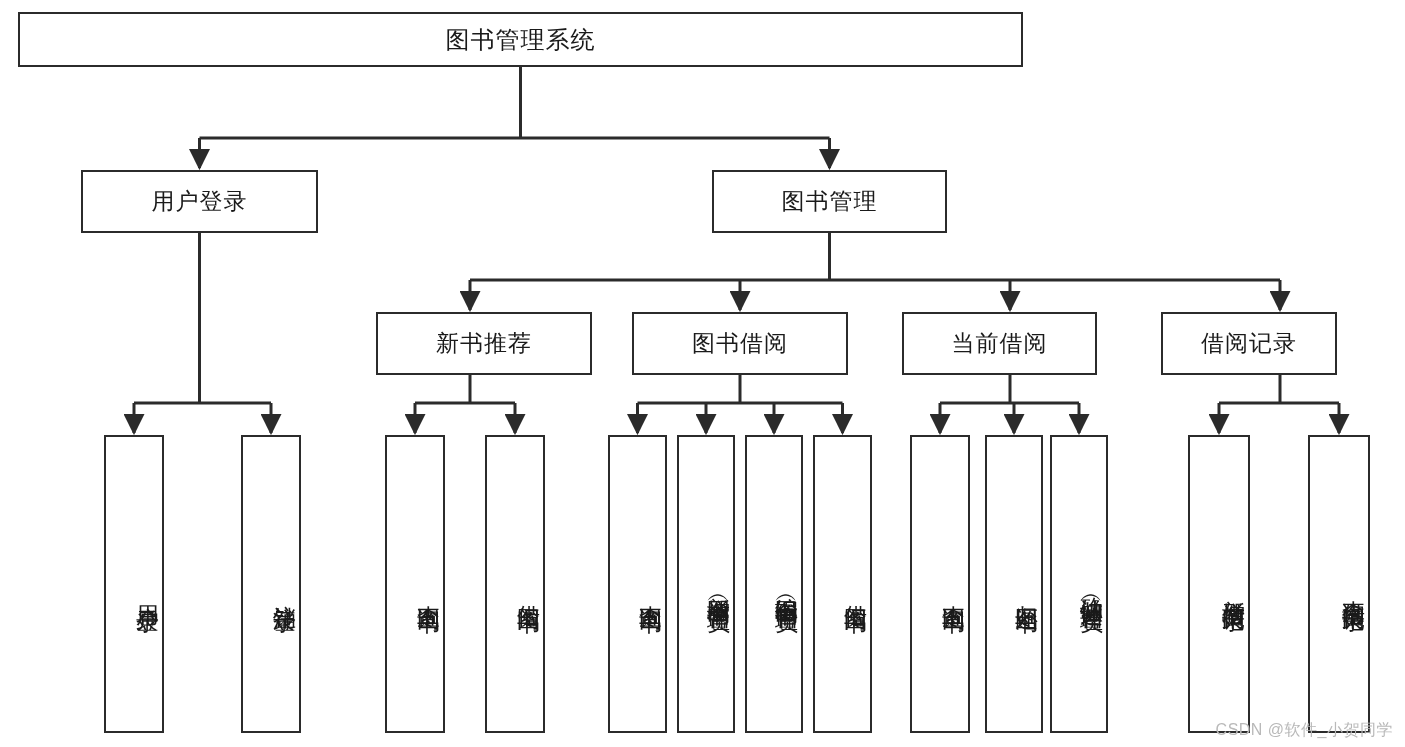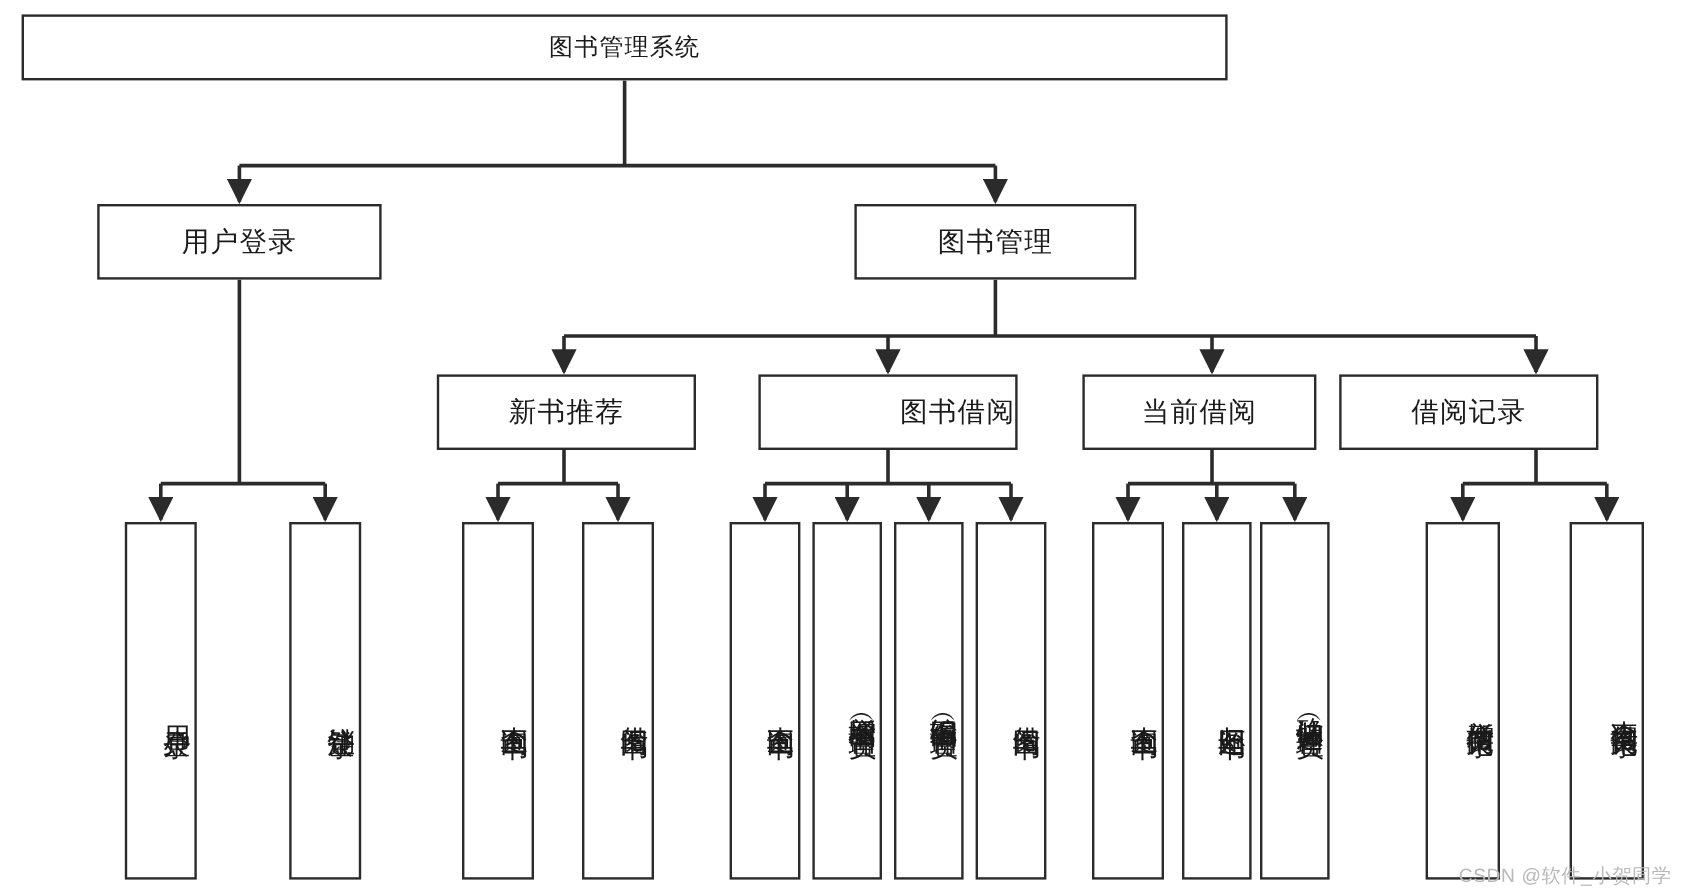--- a/index.html
+++ b/index.html
@@ -2,21 +2,21 @@
 <html><head>
 <meta charset="utf-8">
 <style>
   html,body{margin:0;padding:0;background:#ffffff;}
   body{width:1405px;height:747px;overflow:hidden;font-family:"Liberation Sans","DejaVu Sans",sans-serif;}
   #stage{position:relative;width:1405px;height:747px;background:#ffffff;}
   svg.wires{position:absolute;left:0;top:0;width:1405px;height:747px;pointer-events:none;}
   .node{position:absolute;box-sizing:border-box;border:2.5px solid #2b2b2b;background:#ffffff;
         display:flex;align-items:center;justify-content:center;color:#1a1a1a;}
   .node.horiz{font-size:23px;letter-spacing:1px;white-space:nowrap;}
-  .node.root{font-size:20px;}
+  .node.root{font-size:24px;}
   .node.leaf{writing-mode:vertical-rl;text-orientation:upright;font-size:23px;line-height:1.22;
              letter-spacing:2px;padding-top:14px;align-items:flex-start;justify-content:center;}
   .node.leaf.tall{padding-top:8px;}
   .watermark{position:absolute;right:12px;bottom:6px;font-size:16px;color:#b9b9b9;white-space:nowrap;
              letter-spacing:0.5px;}
 </style>
 </head>
 <body>
 
 <div id="stage">
@@ -65,30 +65,30 @@
   <div id="nodes">
       <div class="node horiz root tall" style="left: 18px; top: 12px; width: 1005px; height: 55px;">
         <span>图书管理系统</span>
       </div>
       <div class="node horiz" style="left: 81px; top: 170px; width: 237px; height: 63px;">
         <span>用户登录</span>
       </div>
       <div class="node horiz" style="left: 712px; top: 170px; width: 235px; height: 63px; text-align: right;">
         <span>图书管理</span>
       </div>
-      <div class="node horiz" style="left: 364px; top: 312px; width: 216px; height: 63px;">
+      <div class="node horiz" style="left: 376px; top: 312px; width: 216px; height: 63px;">
         <span>新书推荐</span>
       </div>
-      <div class="node horiz" style="left: 632px; top: 312px; width: 216px; height: 63px; justify-content: flex-end;">
+      <div class="node horiz" style="left: 632px; top: 312px; width: 216px; height: 63px;">
         <span>图书借阅</span>
       </div>
       <div class="node horiz" style="left: 902px; top: 312px; width: 195px; height: 63px;">
         <span>当前借阅</span>
       </div>
-      <div class="node horiz" style="left: 1116px; top: 312px; width: 216px; height: 63px;">
+      <div class="node horiz" style="left: 1161px; top: 312px; width: 176px; height: 63px;">
         <span>借阅记录</span>
       </div>
       <div class="node leaf" style="left: 104px; top: 435px; width: 60px; height: 298px;">
         <span>用户登录</span>
       </div>
       <div class="node leaf" style="left: 241px; top: 435px; width: 60px; height: 298px;">
         <span>注销登录</span>
       </div>
       <div class="node leaf" style="left: 385px; top: 435px; width: 60px; height: 298px;">
         <span>查询图书</span>

